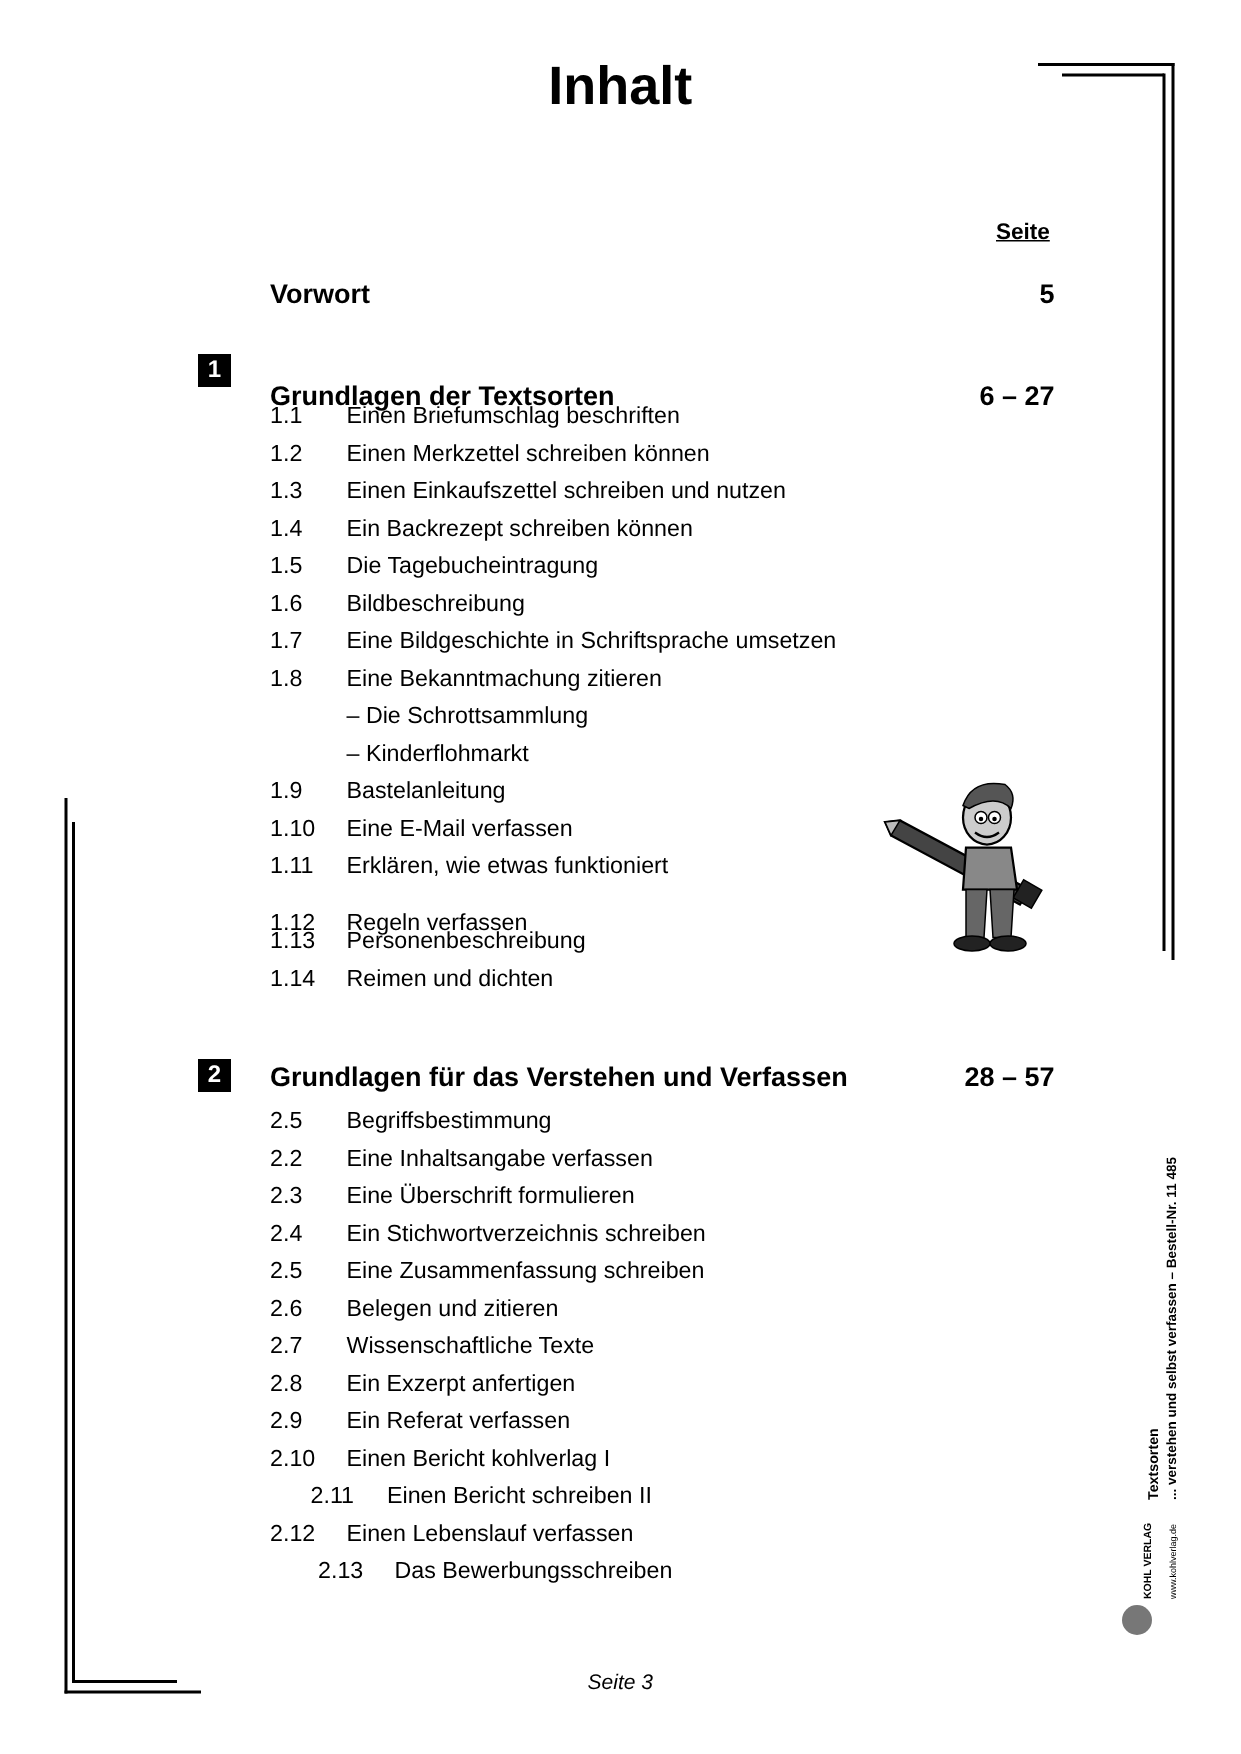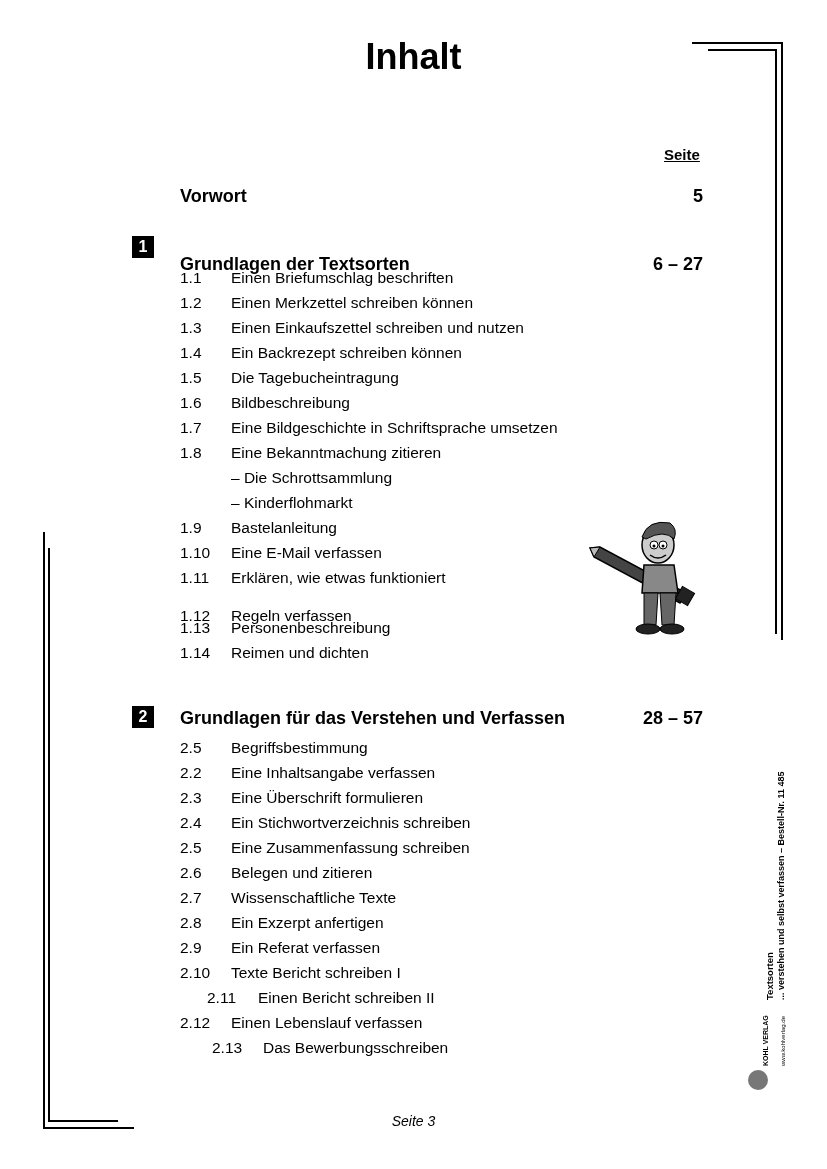--- a/index.html
+++ b/index.html
@@ -77,21 +77,21 @@
 <div id="sec2-items">
     <div class="item" style="top: 735px;"><span class="num">2.5</span><span>Begriffsbestimmung</span></div>
     <div class="item" style="top: 760px;"><span class="num">2.2</span><span>Eine Inhaltsangabe verfassen</span></div>
     <div class="item" style="top: 785px;"><span class="num">2.3</span><span>Eine Überschrift formulieren</span></div>
     <div class="item" style="top: 810px;"><span class="num">2.4</span><span>Ein Stichwortverzeichnis schreiben</span></div>
     <div class="item" style="top: 835px;"><span class="num">2.5</span><span>Eine Zusammenfassung schreiben</span></div>
     <div class="item" style="top: 860px;"><span class="num">2.6</span><span>Belegen und zitieren</span></div>
     <div class="item" style="top: 885px;"><span class="num">2.7</span><span>Wissenschaftliche Texte</span></div>
     <div class="item" style="top: 910px;"><span class="num">2.8</span><span>Ein Exzerpt anfertigen</span></div>
     <div class="item" style="top: 935px;"><span class="num">2.9</span><span>Ein Referat verfassen</span></div>
-    <div class="item" style="top: 960px;"><span class="num">2.10</span><span>Texte Bericht schreiben I</span></div>
+    <div class="item" style="top: 960px;"><span class="num">2.10</span><span>Einen Bericht kohlverlag I</span></div>
     <div class="item" style="top: 985px; margin-left: 27px;"><span class="num">2.11</span><span>Einen Bericht schreiben II</span></div>
     <div class="item" style="top: 1010px;"><span class="num">2.12</span><span>Einen Lebenslauf verfassen</span></div>
     <div class="item" style="top: 1035px; margin-left: 32px;"><span class="num">2.13</span><span>Das Bewerbungsschreiben</span></div>
   </div>
 
 <svg class="abs" style="left:586px;top:515px;" width="110" height="125" viewBox="0 0 110 125">
   <g>
     <polygon points="4,33 14,32 100,78 94,88 8,42" fill="#444" stroke="#000" stroke-width="1.5"></polygon>
     <polygon points="4,33 14,32 8,42" fill="#bbb" stroke="#000" stroke-width="1"></polygon>
     <rect x="92" y="74" width="14" height="14" transform="rotate(30 99 81)" fill="#222" stroke="#000"></rect>

